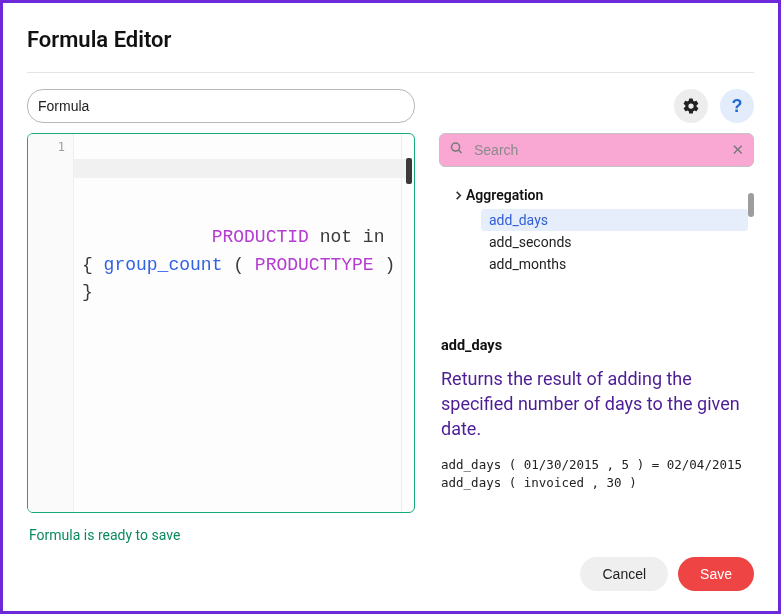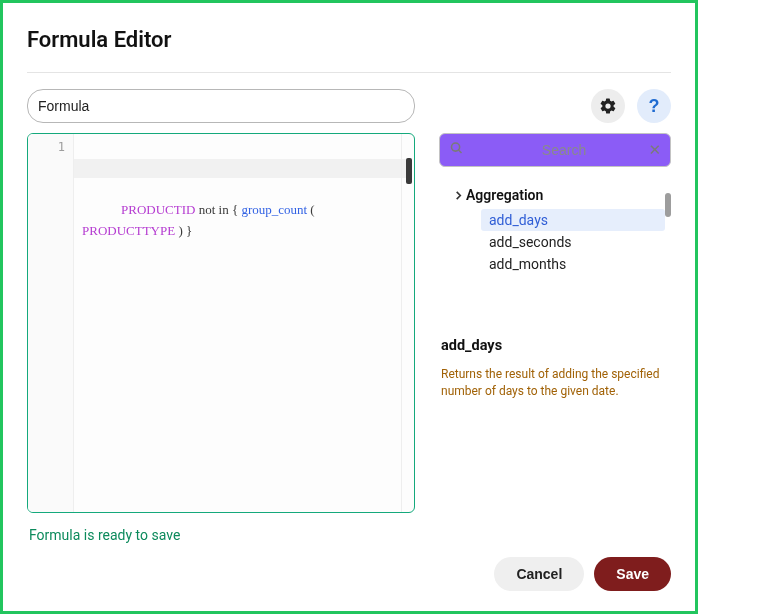--- a/index.html
+++ b/index.html
@@ -1,62 +1,62 @@
 <!DOCTYPE html>
 <html><head>
   <meta charset="utf-8">
   <style>
     * { box-sizing: border-box; margin: 0; padding: 0; }
     body { font-family: -apple-system, BlinkMacSystemFont, "Segoe UI", Roboto, Helvetica, Arial, sans-serif; background: #fff; width: 781px; height: 614px; overflow: hidden; }
-    .frame { border: 3px solid #22c55e; width: 698px; height: 614px; background: #fff; position: relative; padding: 0; }
+    .frame { border: 3px solid #6d28d9; width: 781px; height: 614px; background: #fff; position: relative; padding: 0; }
     .inner { padding: 24px 24px 0 24px; display: flex; flex-direction: column; height: 100%; }
     .header { display: flex; align-items: center; margin-bottom: 20px; }
     .title { font-size: 22px; font-weight: 600; color: #111; }
     .divider { height: 1px; background: #e4e4e4; margin-bottom: 16px; }
     .toprow { display: flex; align-items: center; gap: 12px; margin-bottom: 10px; }
     .name-input { flex: 0 0 388px; height: 34px; border: 1px solid #b7b7b7; border-radius: 16px; padding: 0 10px; font-size: 14px; background: #fff; outline: none; color: #222; }
     .spacer { flex: 1; }
     .icon-btn { width: 34px; height: 34px; border-radius: 50%; border: none; display: flex; align-items: center; justify-content: center; cursor: pointer; }
     .icon-btn.settings { background: #ededed; color: #222; }
     .icon-btn.help { background: #e2ecfb; color: #1f6bd1; font-weight: 700; font-size: 18px; }
     .columns { display: flex; gap: 24px; flex: 1; min-height: 0; }
     .left { width: 388px; display: flex; flex-direction: column; }
     .code-editor { flex: 1; border: 1px solid #14a97c; border-radius: 6px; background: #fdfdfd; display: flex; overflow: hidden; height: 350px; position: relative; }
     .gutter { width: 46px; background: #fafafa; border-right: 1px solid #eee; padding: 6px 8px 0 0; text-align: right; font-family: "SFMono-Regular", Consolas, monospace; font-size: 12px; color: #9d9d9d; }
-    .code { flex: 1; padding: 6px 10px 0 8px; font-family: Liberation Serif, serif; font-size: 13px; line-height: 1.55; white-space: pre-wrap; word-break: break-word; position: relative; }
+    .code { flex: 1; padding: 6px 10px 0 8px; font-family: Liberation Mono, monospace; font-size: 18px; line-height: 1.55; white-space: pre-wrap; word-break: break-word; position: relative; }
     .code .line-hl { position: absolute; left: 0; right: 6px; top: 25px; height: 19px; background: #f1f1f1; z-index: 0; }
     .code .code-text { position: relative; z-index: 1; }
     .tok-col { color: #b53cd1; }
     .tok-kw { color: #3a3a3a; }
     .tok-fn { color: #3262e4; }
     .scroll-mark { position: absolute; right: 2px; top: 24px; width: 6px; height: 26px; background: #3a3a3a; border-radius: 2px; }
     .ruler { position: absolute; right: 12px; top: 0; bottom: 0; width: 1px; background: #eee; }
     .status { font-size: 14px; color: #0c8a5c; padding: 14px 2px 0 2px; }
     .right { flex: 1; display: flex; flex-direction: column; min-width: 0; }
     .search-wrap { position: relative; margin-bottom: 14px; }
-    .search-input { width: 100%; height: 34px; border: 1px solid #c3c3c3; border-radius: 6px; padding: 0 16px 0 34px; font-size: 14px; background: #8b5cf6; outline: none; color: #222; text-align: center; }
+    .search-input { width: 100%; height: 34px; border: 1px solid #c3c3c3; border-radius: 6px; padding: 0 16px 0 34px; font-size: 14px; background: #f9a8d4; outline: none; color: #222; }
     .search-input::placeholder { color: #8a8a8a; }
     .search-icon { position: absolute; left: 10px; top: 50%; transform: translateY(-50%); color: #7a7a7a; }
     .clear-icon { position: absolute; right: 10px; top: 50%; transform: translateY(-50%); color: #7a7a7a; cursor: pointer; font-size: 15px; }
     .func-list-wrap { height: 140px; overflow: hidden; position: relative; margin-bottom: 12px; }
     .func-list { padding: 0 6px 0 12px; }
     .cat { display: flex; align-items: center; gap: 1px; height: 28px; font-size: 14px; font-weight: 600; color: #111; cursor: pointer; }
     .cat .chev { width: 14px; display: inline-flex; justify-content: center; color: #333; }
     .fn-items { padding-left: 30px; }
     .fn-item { height: 22px; display: flex; align-items: center; padding: 0 8px; font-size: 14px; color: #222; cursor: pointer; border-radius: 3px; }
     .fn-item.selected { background: #e6eefc; color: #305ed6; }
     .side-scrollbar { position: absolute; right: 0; top: 12px; width: 6px; height: 24px; background: #9d9d9d; border-radius: 3px; }
     .detail { padding: 4px 2px 0 2px; }
     .detail-title { font-size: 14.5px; font-weight: 700; color: #111; margin-bottom: 12px; }
-    .detail-desc { font-size: 12px; color: #a16207; line-height: 1.4; margin-bottom: 14px; }
+    .detail-desc { font-size: 18px; color: #4c1d95; line-height: 1.4; margin-bottom: 14px; }
     .detail-code { font-family: "SFMono-Regular", Consolas, monospace; font-size: 12.5px; color: #222; line-height: 1.45; white-space: pre-wrap; }
     .footer { display: flex; justify-content: flex-end; gap: 10px; padding: 14px 0 20px 0; }
-    .btn { height: 34px; border: none; border-radius: 17px; padding: 0 22px; font-size: 14px; font-weight: 700; cursor: pointer; }
+    .btn { height: 34px; border: none; border-radius: 17px; padding: 0 22px; font-size: 14px; font-weight: 400; cursor: pointer; }
     .btn-cancel { background: #efefef; color: #222; }
-    .btn-save { background: #7f1d1d; color: #fff; }
+    .btn-save { background: #ef4444; color: #fff; }
   </style>
 </head>
 <body>
 
 <div class="frame">
   <div class="inner">
     <div class="header">
       <div class="title">Formula Editor</div>
     </div>
     <div class="divider"></div>
@@ -123,20 +123,22 @@
                   <span>add_months</span>
                 </div>
             </div>
           </div>
           <div class="side-scrollbar"></div>
         </div>
 
         <div class="detail">
           <div class="detail-title">add_days</div>
           <div class="detail-desc">Returns the result of adding the specified number of days to the given date.</div>
+          <div class="detail-code">add_days ( 01/30/2015 , 5 ) = 02/04/2015
+add_days ( invoiced , 30 )</div>
         </div>
       </div>
     </div>
 
     <div class="footer">
       <button class="btn btn-cancel">Cancel</button>
       <button class="btn btn-save">Save</button>
     </div>
   </div>
 </div>

